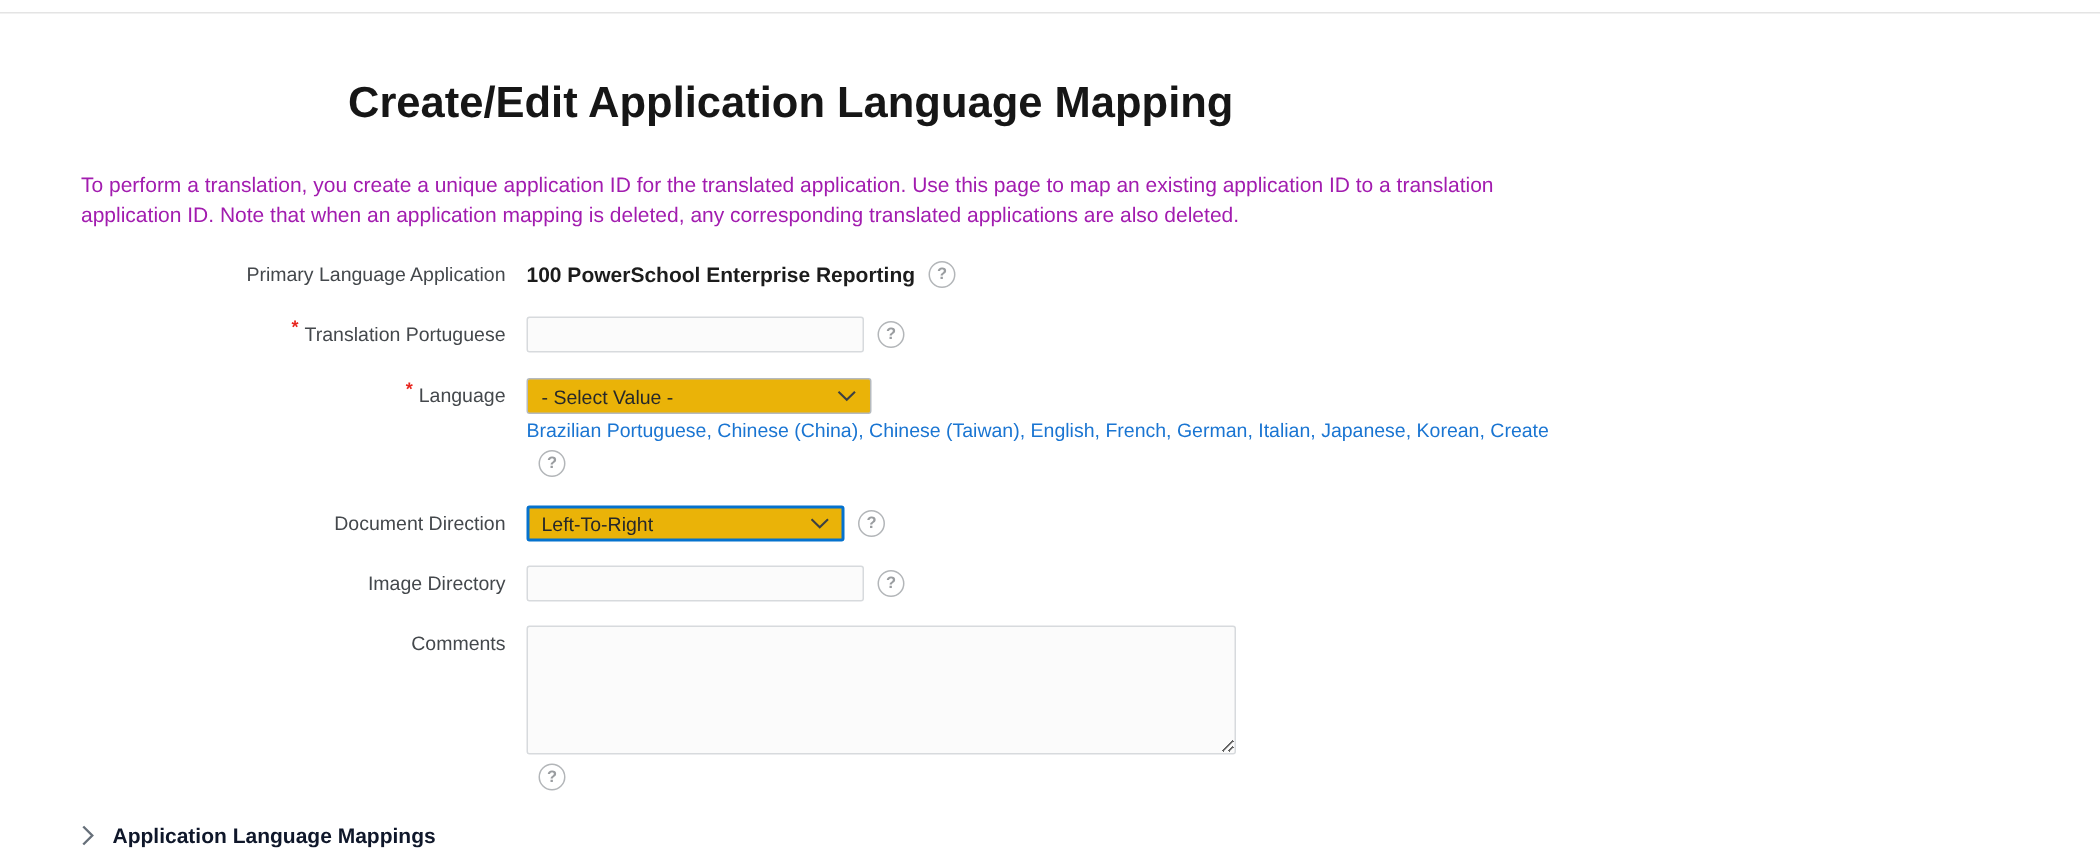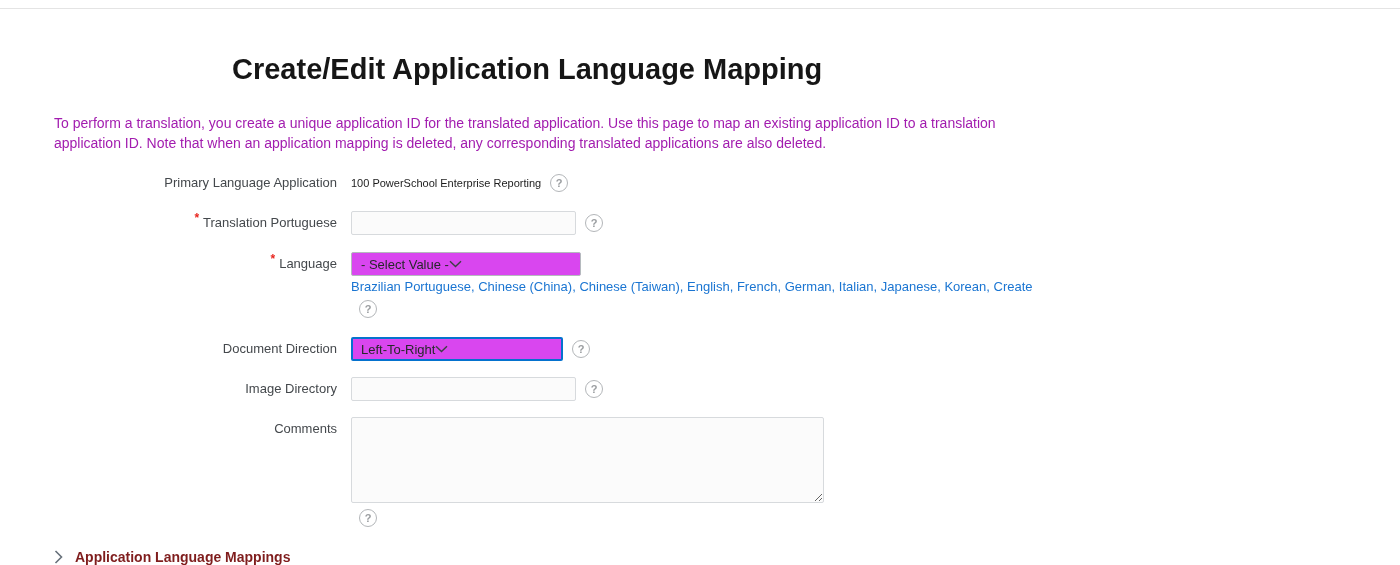--- a/index.html
+++ b/index.html
@@ -12,45 +12,45 @@
   p.page-desc { margin-top:27px; max-width:958px; font-size:14px; line-height:20px;
     color:#a21caf; }
   form.mapping-form { margin-top:18px; }
   .form-row { display:flex; align-items:flex-start; margin-bottom:16px; }
   .label-col { width:297px; padding-right:14px; text-align:right; font-size:13px;
     color:#44484c; line-height:24px; white-space:nowrap; position:relative; }
   .req-marker { color:#e8261f; font-size:12px; font-weight:700; position:relative;
     top:-5px; margin-right:4px; }
   .field-col { display:flex; align-items:center; }
   .field-col-stack { display:flex; flex-direction:column; align-items:flex-start; }
-  .display-value { font-size:11px; font-weight:400; color:#1c1c1c; line-height:24px; }
+  .display-value { font-size:14px; font-weight:700; color:#1c1c1c; line-height:24px; }
   input.text-input { width:225px; height:24px; border:1px solid #d7dadd;
     background:#fbfbfb; border-radius:2px; padding:0 8px; font-size:13px;
     color:#2c2c2c; font-family:inherit; outline:none; }
   .select-box { height:24px; border:1px solid #b5babe; border-radius:2px;
-    background:#d946ef; display:flex; align-items:center; 
+    background:#eab308; display:flex; align-items:center; justify-content:space-between;
     padding:0 9px; cursor:default; }
   .select-box .select-text { font-size:13px; color:#26282a; }
   .select-lang { width:230px; }
   .select-dir { width:212px; border:2px solid #0572ce; padding:0 8px; }
   textarea.comments-area { width:473px; height:86px; border:1px solid #d7dadd;
     background:#fbfbfb; border-radius:2px; padding:6px 8px; font-size:13px;
     color:#2c2c2c; font-family:inherit; resize:both; outline:none; }
   .help-icon { width:18px; height:18px; border:1.5px solid #b3b6b9; border-radius:50%;
     color:#9a9da0; font-size:11px; font-weight:700; display:inline-flex;
     align-items:center; justify-content:center; flex:0 0 auto; cursor:pointer;
     line-height:1; background:#fff; }
   .help-gap { margin-left:9px; }
   .help-below { margin-top:5px; margin-left:8px; }
   .quick-links { margin-top:3px; font-size:13px; color:#1a75d2; line-height:16px;
     white-space:nowrap; }
   .quick-links a { color:#1a75d2; text-decoration:none; }
   .chev-icon { display:inline-block; line-height:0; }
   .collapse-section { margin-top:22px; display:flex; align-items:center; }
-  .collapse-title { margin-left:12px; font-size:14px; font-weight:700; color:#7f1d1d; }
+  .collapse-title { margin-left:12px; font-size:14px; font-weight:700; color:#0f172a; }
 </style>
 </head>
 <body>
 
 <div class="top-rule"></div>
 
 <div class="content">
 
   <h1 class="page-title">Create/Edit Application Language Mapping</h1>
 

